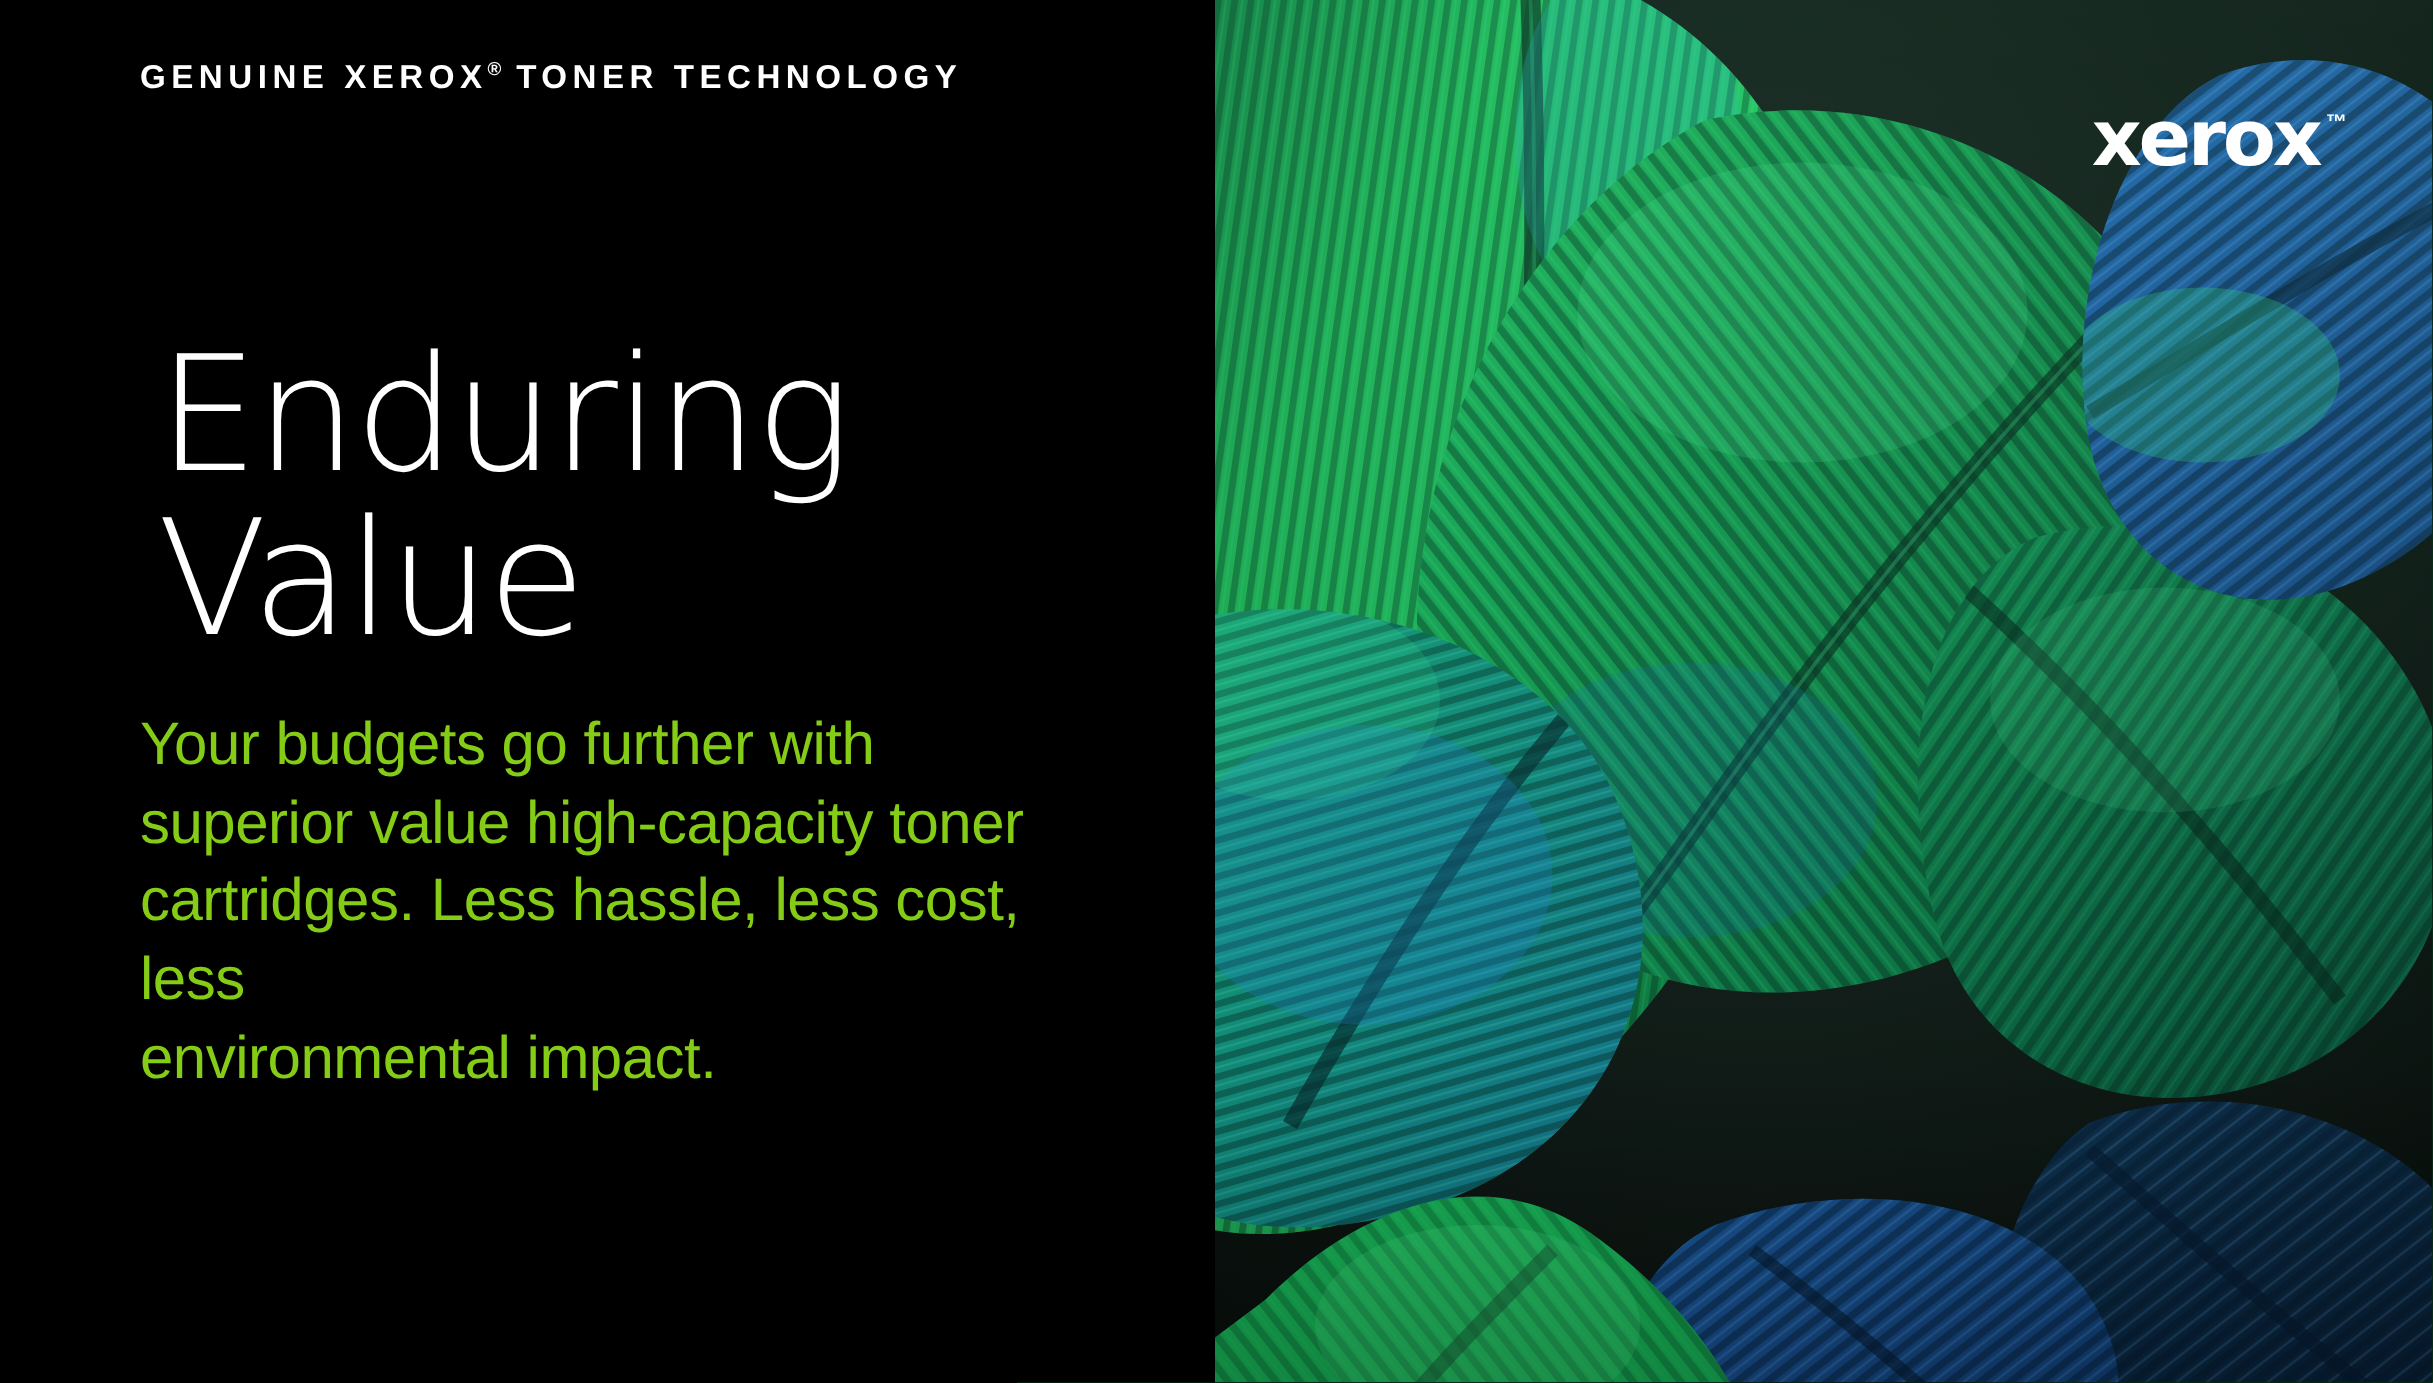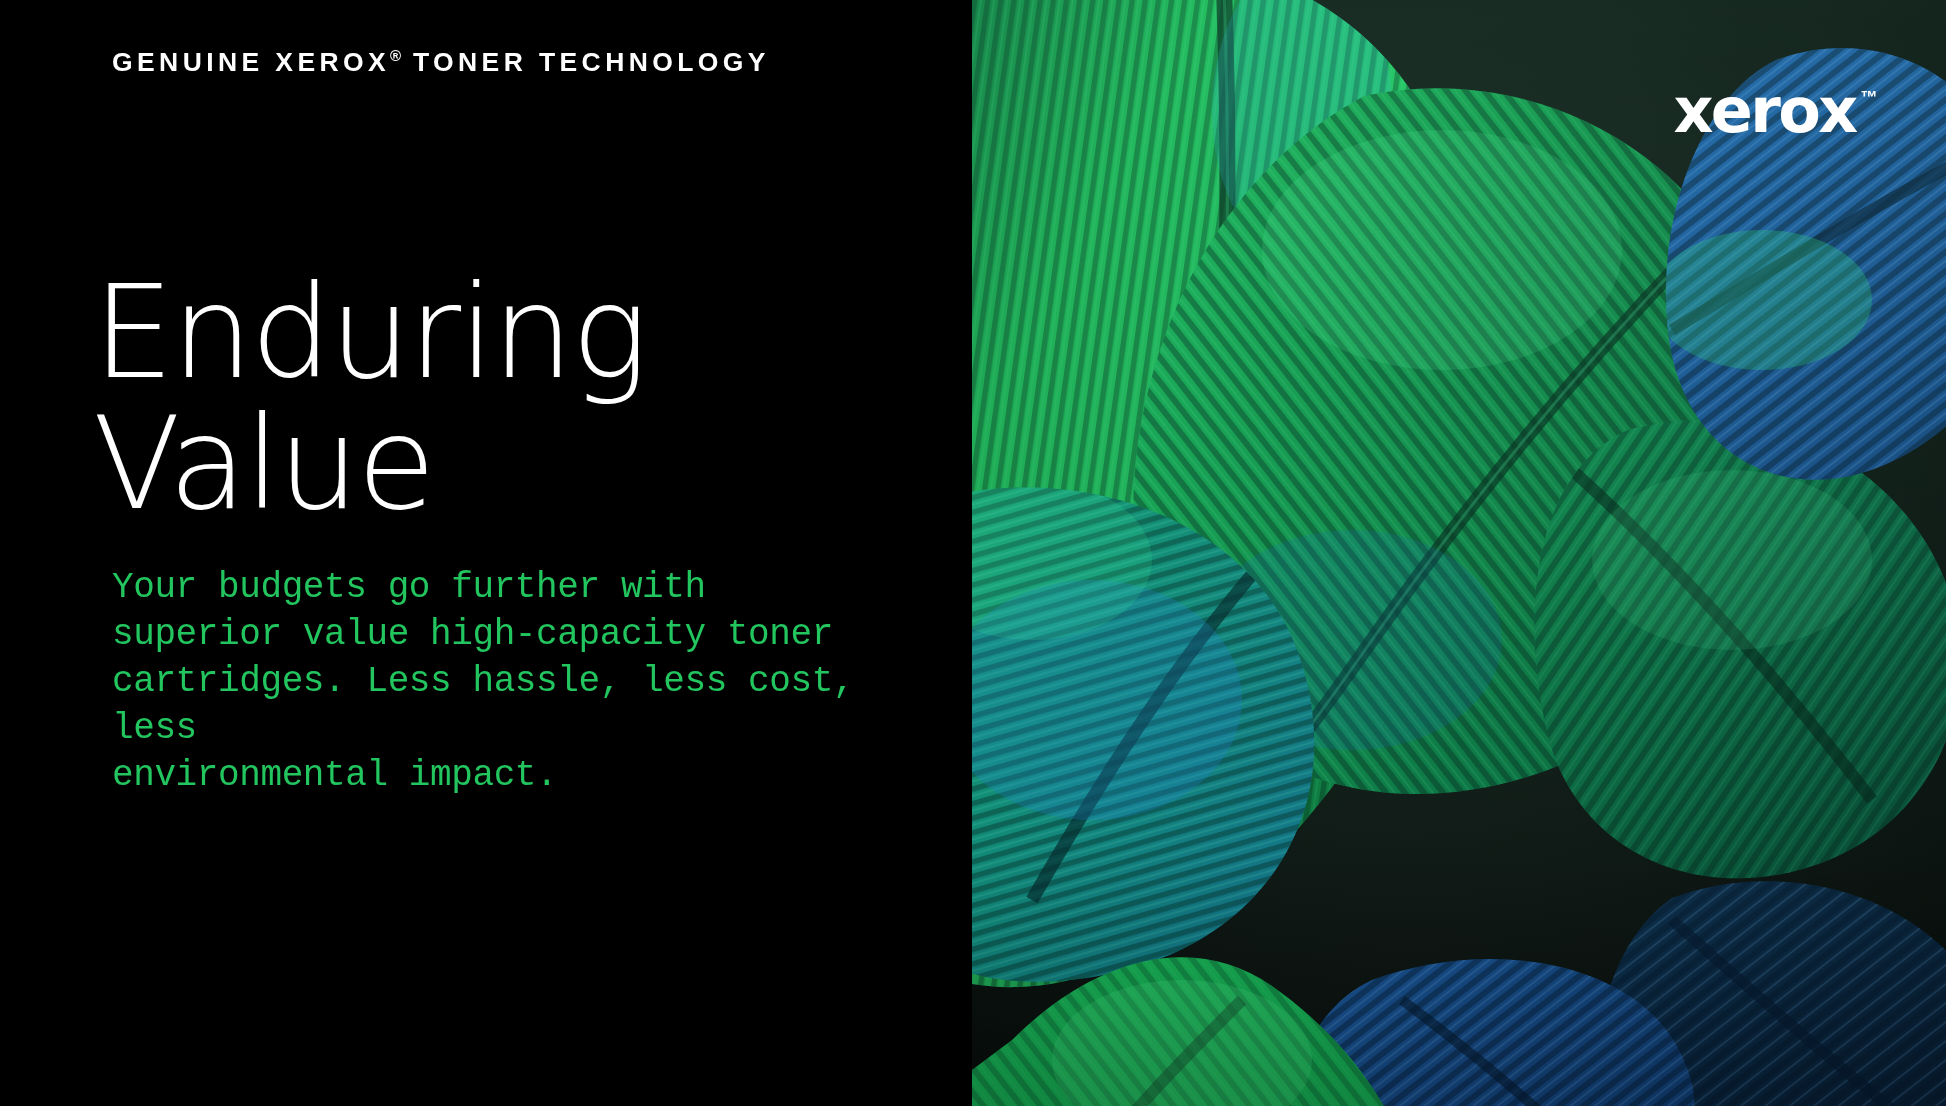--- a/index.html
+++ b/index.html
@@ -35,36 +35,36 @@
     line-height:1;
   }
   .eyebrow .reg {
     font-size:15px;
     vertical-align:super;
     letter-spacing:0;
     font-weight:700;
   }
   .headline {
     position:absolute;
-    left:93px; top:268px;
+    left:126px; top:268px;
     color:#ffffff;
     font-family:"DejaVu Sans", sans-serif;
     font-size:128px;
     font-weight:300;
     line-height:1.02;
     letter-spacing:-2.2px;
     white-space:pre-line;
   }
   .body-copy {
     position:absolute;
     left:112px; top:565px;
     width:760px;
-    color:#22c55e;
-    font-family:Liberation Mono, monospace;
-    font-size:36px;
+    color:#84cc16;
+    font-family:Liberation Sans, sans-serif;
+    font-size:48px;
     font-weight:300;
     line-height:1.305;
     letter-spacing:-0.4px;
     white-space:pre-line;
   }
 
   
   .image-panel {
     position:relative;
     width:974px; height:1106px;

